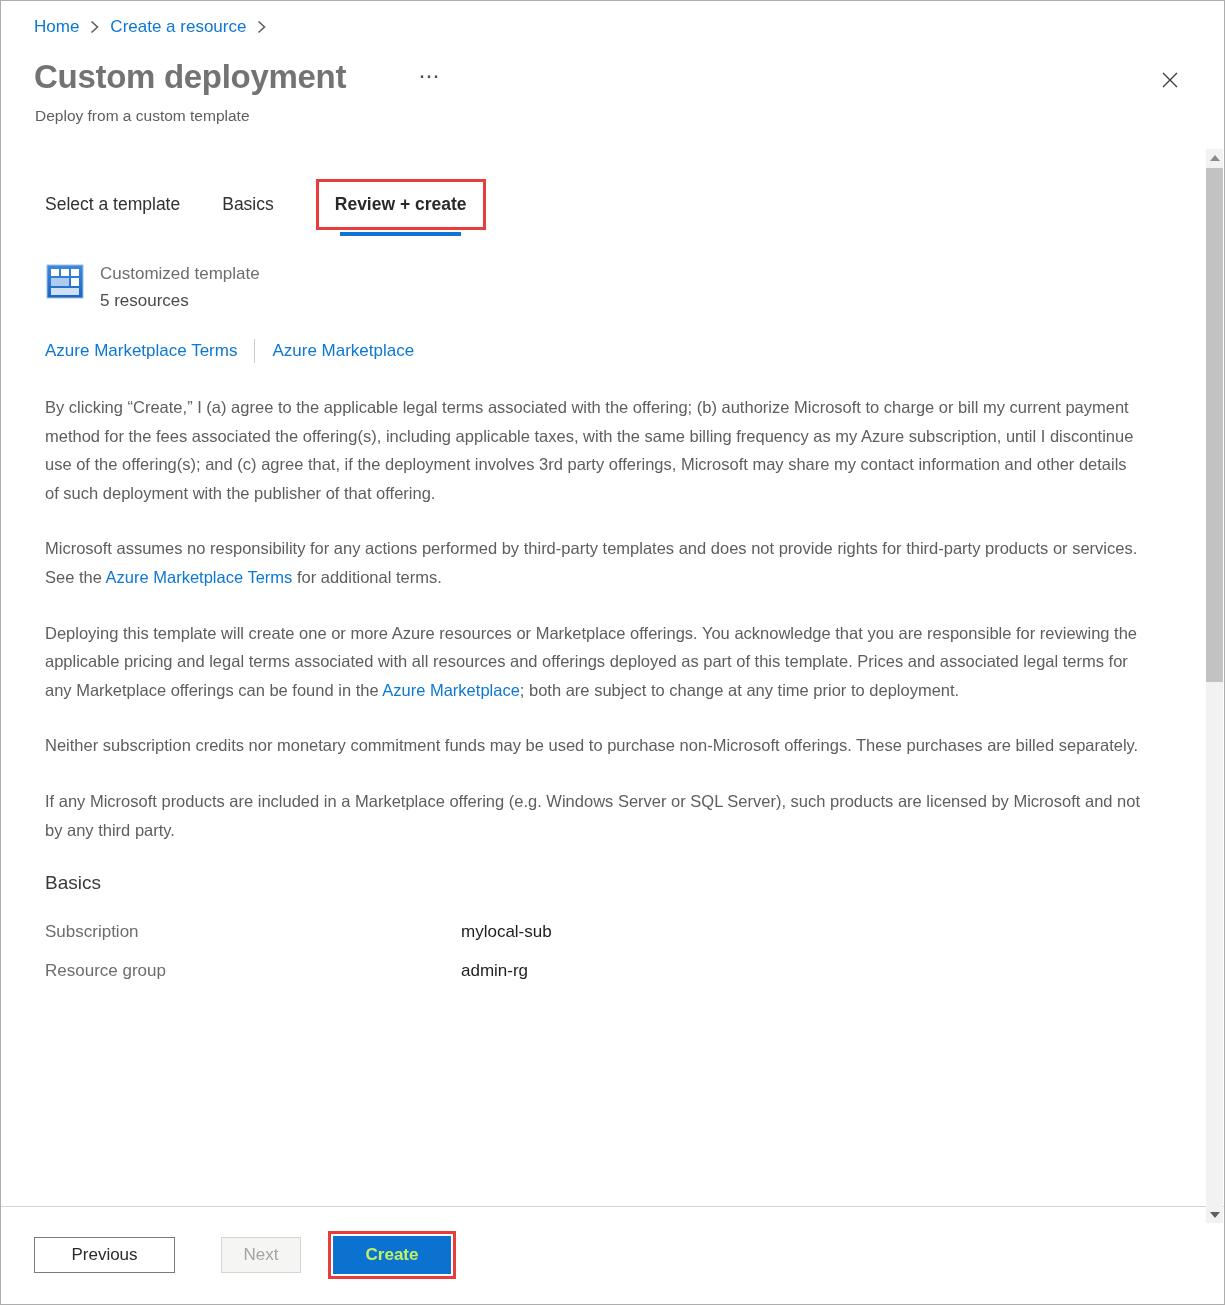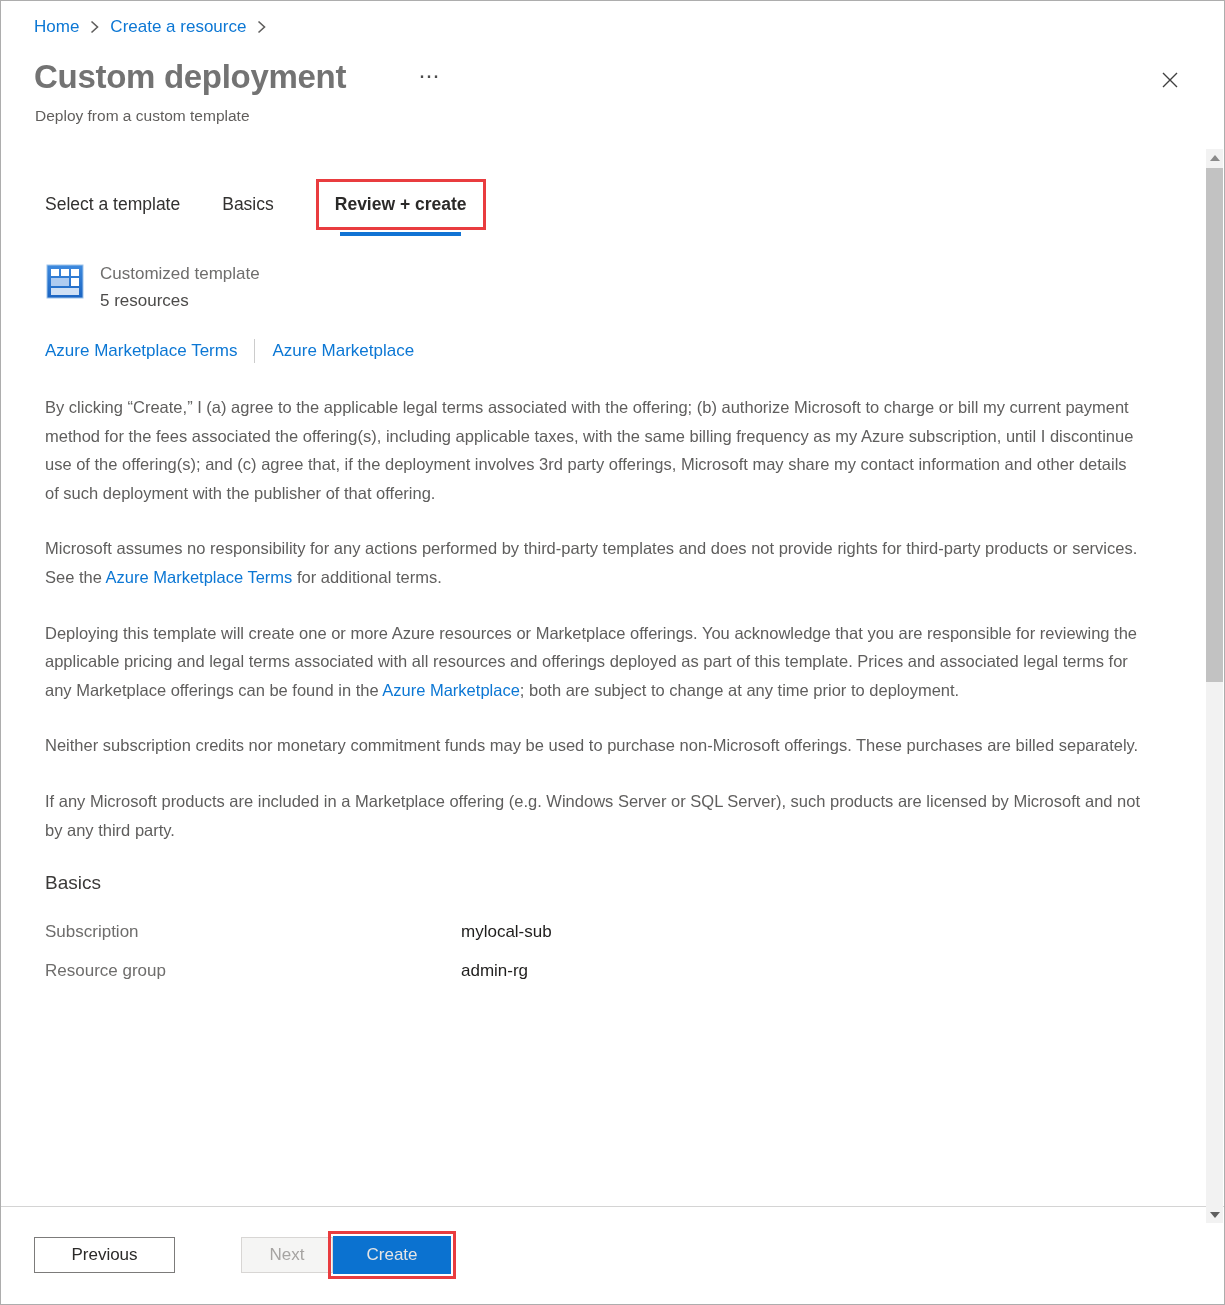--- a/index.html
+++ b/index.html
@@ -116,32 +116,31 @@
     position: absolute; top: 30px; height: 36px;
     font-family: "Liberation Sans", sans-serif;
     font-size: 17px; cursor: pointer;
     display: flex; align-items: center; justify-content: center;
   }
   .btn-previous {
     left: 33px; width: 141px;
     background: #ffffff; border: 1px solid #7c7b7a; color: #2b2a29;
   }
   .btn-next {
-    left: 220px; width: 92px;
+    left: 220px; width: 80px;
     background: #f5f5f4; border: 1px solid #d8d6d4; color: #a6a4a2;
     cursor: default;
-    margin-left: 20px;
   }
   .create-box {
     position: absolute; left: 327px; top: 24px;
     border: 3px solid #e93c3f; padding: 2px; z-index: 6;
   }
   .btn-create {
     position: static; width: 118px; height: 38px;
-    background: #0b72d0; border: none; color: #e5e5e5; font-weight: 400;
+    background: #0b72d0; border: none; color: #bef264; font-weight: 700;
   }
 
   
   .scrollbar {
     position: absolute; right: 1px; top: 148px;
     width: 17px; height: 1074px; background: #f2f2f2; z-index: 10;
   }
   .sb-arrow {
     position: absolute; left: 0; width: 17px; height: 17px;
     display: flex; align-items: center; justify-content: center; cursor: pointer;

